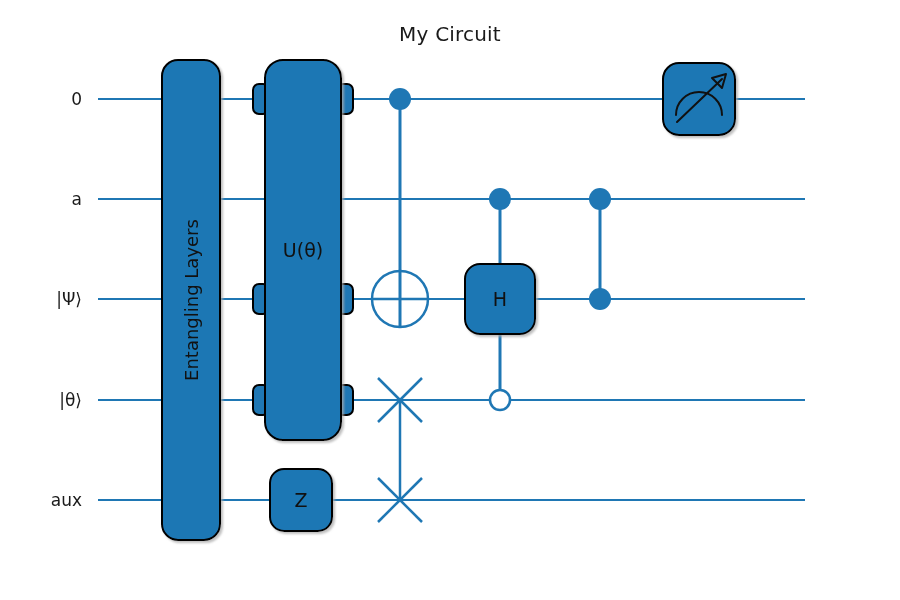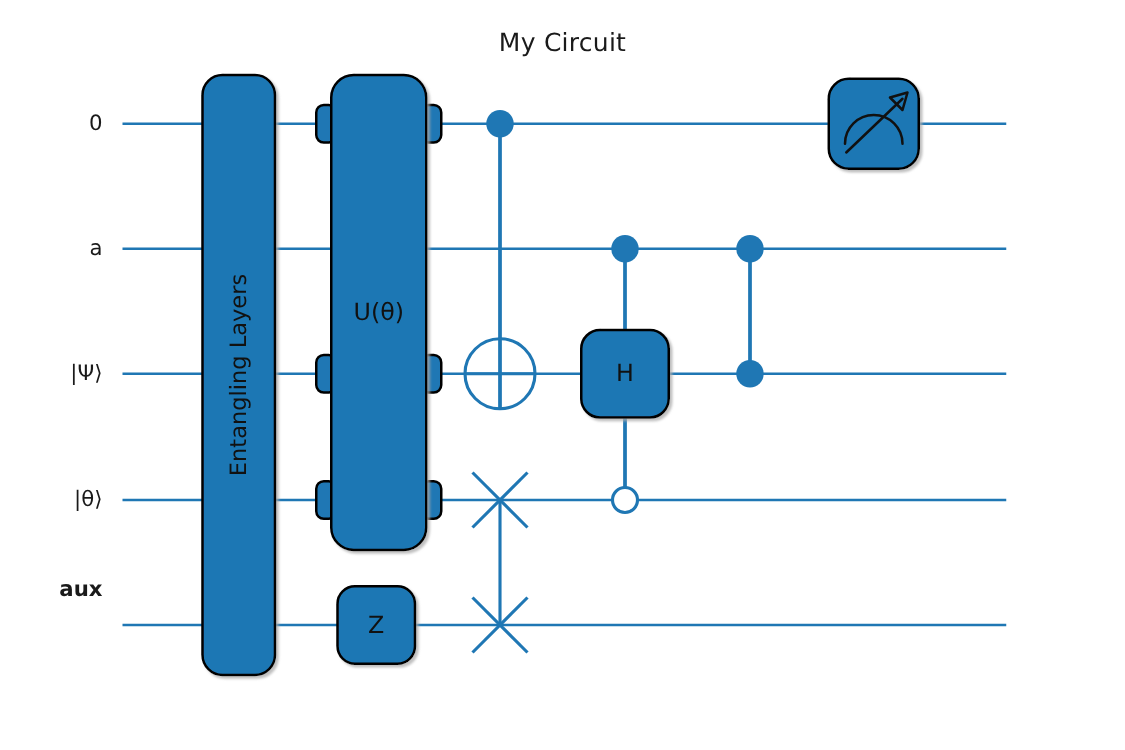--- a/index.html
+++ b/index.html
@@ -56,21 +56,21 @@
 <body>
 
 <div id="circuit-root">
 
   <div id="circuit-title">My Circuit</div>
 
   <div class="wire-label" style="left:20px; top:99px;  width:62px;">0</div>
   <div class="wire-label" style="left:20px; top:199px; width:62px;">a</div>
   <div class="wire-label" style="left:20px; top:299px; width:62px;">|Ψ⟩</div>
   <div class="wire-label" style="left:20px; top:400px; width:62px;">|θ⟩</div>
-  <div class="wire-label" style="left:20px; top:472px; width:62px;font-weight:bold;">aux</div>
+  <div class="wire-label" style="left:20px; top:500px; width:62px;">aux</div>
 
   <svg id="circuit-svg" width="900" height="600" viewBox="0 0 900 600">
 
     <defs>
       <filter id="boxshadow" x="-30%" y="-30%" width="180%" height="180%">
         <feDropShadow dx="2" dy="2" stdDeviation="0.9" flood-color="#aaaaaa" flood-opacity="0.75"></feDropShadow>
       </filter>
     </defs>
 
     <g stroke="#1f77b4" stroke-width="2" fill="none">

